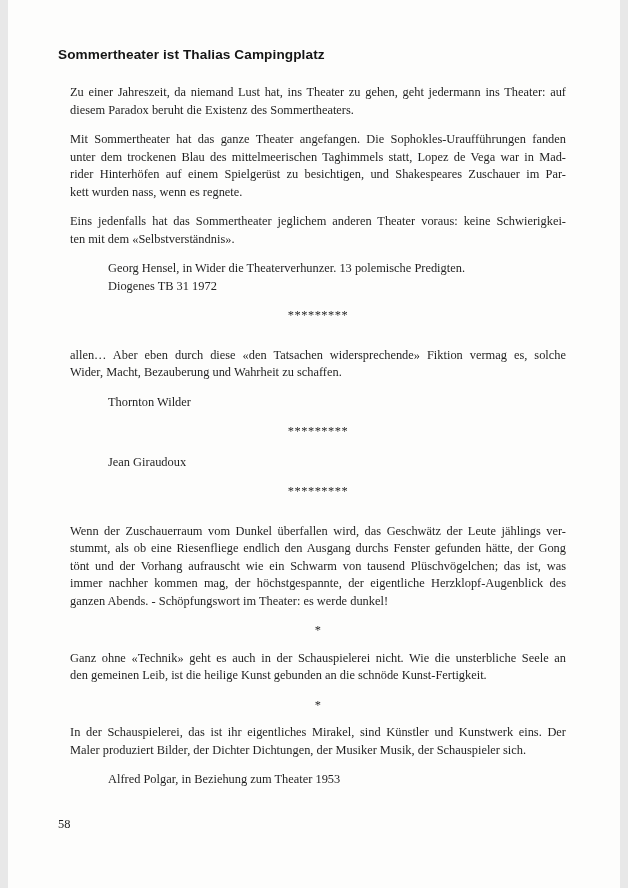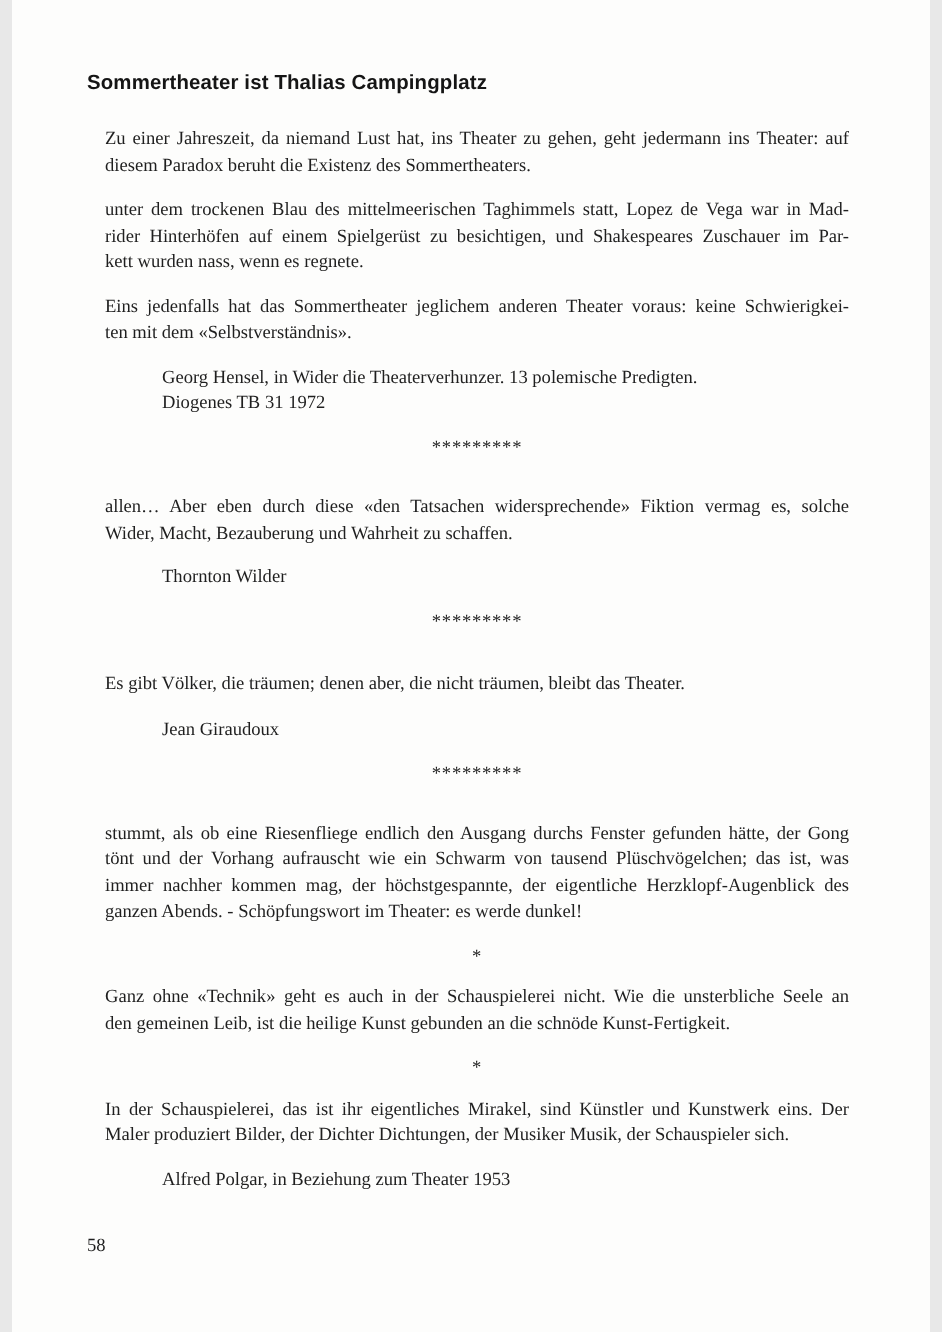--- a/index.html
+++ b/index.html
@@ -56,20 +56,21 @@
 <div class="page">
 
   <div class="heading">Sommertheater ist Thalias Campingplatz</div>
 
   <div class="para" style="margin-top:21px">
     <div class="jl">Zu einer Jahreszeit, da niemand Lust hat, ins Theater zu gehen, geht jedermann ins Theater: auf</div>
     <div class="ll">diesem Paradox beruht die Existenz des Sommertheaters.</div>
   </div>
 
   <div class="para" style="margin-top:10px">
+    <div class="jl">Mit Sommertheater hat das ganze Theater angefangen. Die Sophokles-Uraufführungen fanden</div>
     <div class="jl">unter dem trockenen Blau des mittelmeerischen Taghimmels statt, Lopez de Vega war in Mad-</div>
     <div class="jl">rider Hinterhöfen auf einem Spielgerüst zu besichtigen, und Shakespeares Zuschauer im Par-</div>
     <div class="ll">kett wurden nass, wenn es regnete.</div>
   </div>
 
   <div class="para" style="margin-top:10px">
     <div class="jl">Eins jedenfalls hat das Sommertheater jeglichem anderen Theater voraus: keine Schwierigkei-</div>
     <div class="ll">ten mit dem «Selbstverständnis».</div>
   </div>
 
@@ -84,31 +85,29 @@
     <div class="jl">allen… Aber eben durch diese «den Tatsachen widersprechende» Fiktion vermag es, solche</div>
     <div class="ll">Wider, Macht, Bezauberung und Wahrheit zu schaffen.</div>
   </div>
 
   <div class="para attr" style="margin-top:10px">
     <div class="ll">Thornton Wilder</div>
   </div>
 
   <div class="sep" style="margin-top:10px">*********</div>
 
-  <div class="para" style="margin-top:24px">
-    <div class="ll">Es gibt Völker, die träumen; denen aber, die nicht träumen, bleibt das Theater.</div>
-  </div>
 
   <div class="para attr" style="margin-top:13px">
     <div class="ll">Jean Giraudoux</div>
   </div>
 
   <div class="sep" style="margin-top:8px">*********</div>
 
   <div class="para" style="margin-top:22px">
+    <div class="jl">Wenn der Zuschauerraum vom Dunkel überfallen wird, das Geschwätz der Leute jählings ver-</div>
     <div class="jl">stummt, als ob eine Riesenfliege endlich den Ausgang durchs Fenster gefunden hätte, der Gong</div>
     <div class="jl">tönt und der Vorhang aufrauscht wie ein Schwarm von tausend Plüschvögelchen; das ist, was</div>
     <div class="jl">immer nachher kommen mag, der höchstgespannte, der eigentliche Herzklopf-Augenblick des</div>
     <div class="ll">ganzen Abends. - Schöpfungswort im Theater: es werde dunkel!</div>
   </div>
 
   <div class="sep" style="margin-top:2px">*</div>
 
   <div class="para" style="margin-top:10px">
     <div class="jl">Ganz ohne «Technik» geht es auch in der Schauspielerei nicht. Wie die unsterbliche Seele an</div>

